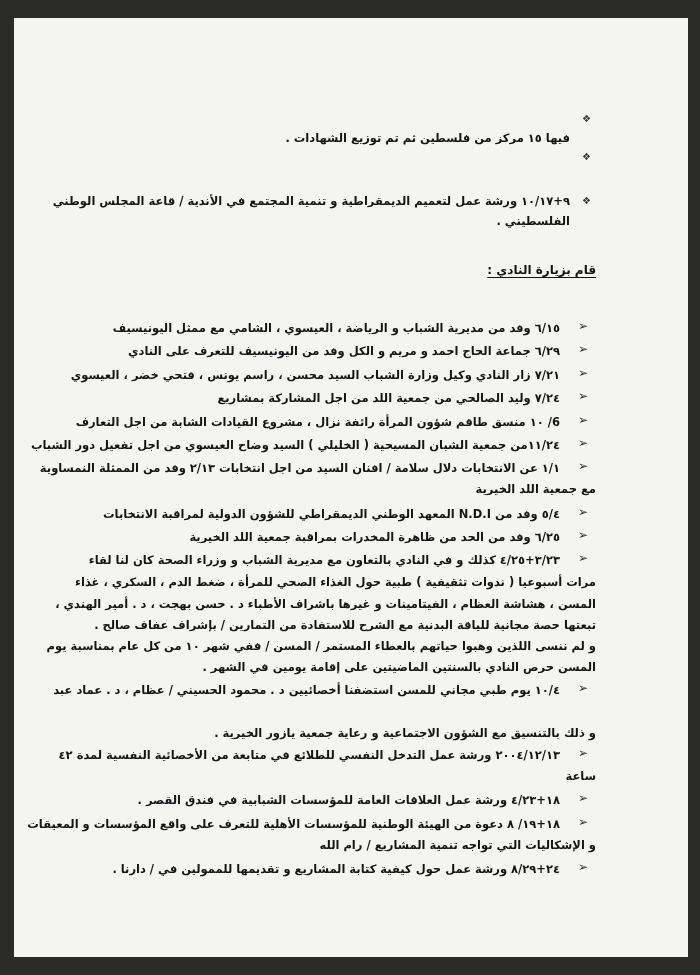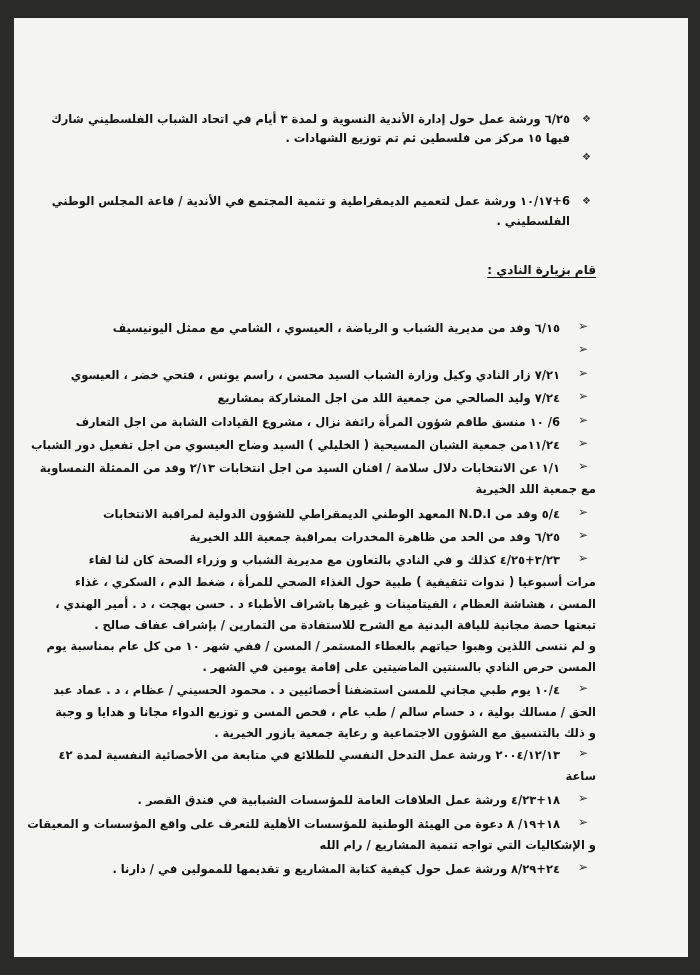--- a/index.html
+++ b/index.html
@@ -23,35 +23,35 @@
     text-underline-offset:3px;
   }
 </style>
 </head>
 <body>
 
 <div class="page">
   <div class="doc">
 
     <span class="bullet-d" style="right:97px;top:95px;">❖</span>
-    <div class="ln" style="right:118px;top:93px;">٦/٢٥ ورشة عمل حول إدارة الأندية النسوية و لمدة ٣ أيام في اتحاد الشباب الفلسطيني شارك</div>
     <div class="ln" style="right:118px;top:112px;">فيها ١٥ مركز من فلسطين ثم تم توزيع الشهادات .</div>
 
     <span class="bullet-d" style="right:97px;top:133px;">❖</span>
 
     <span class="bullet-d" style="right:97px;top:177px;">❖</span>
-    <div class="ln" style="right:118px;top:175px;">6+١٠/١٧ ورشة عمل لتعميم الديمقراطية و تنمية المجتمع في الأندية / قاعة المجلس الوطني</div>
+    <div class="ln" style="right:118px;top:175px;">٩+١٠/١٧ ورشة عمل لتعميم الديمقراطية و تنمية المجتمع في الأندية / قاعة المجلس الوطني</div>
     <div class="ln" style="right:118px;top:195px;">الفلسطيني .</div>
 
     <div class="heading">قام بزيارة النادي :</div>
 
     <span class="bullet-a" style="right:100px;top:301px;">➢</span>
     <div class="ln" style="right:128px;top:302px;">٦/١٥ وفد من مديرية الشباب و الرياضة ، العيسوي ، الشامي مع ممثل اليونيسيف</div>
 
     <span class="bullet-a" style="right:100px;top:324px;">➢</span>
+    <div class="ln" style="right:128px;top:325px;">٦/٢٩ جماعة الحاج احمد و مريم و الكل وفد من اليونيسيف للتعرف على النادي</div>
 
     <span class="bullet-a" style="right:100px;top:348px;">➢</span>
     <div class="ln" style="right:128px;top:349px;">٧/٢١ زار النادي وكيل وزارة الشباب السيد محسن ، راسم يونس ، فتحي خضر ، العيسوي</div>
 
     <span class="bullet-a" style="right:100px;top:371px;">➢</span>
     <div class="ln" style="right:128px;top:372px;">٧/٢٤ وليد الصالحي من جمعية اللد من اجل المشاركة بمشاريع</div>
 
     <span class="bullet-a" style="right:100px;top:395px;">➢</span>
     <div class="ln" style="right:128px;top:396px;">6/ ١٠ منسق طاقم شؤون المرأة رائفة نزال ، مشروع القيادات الشابة من اجل التعارف</div>
 
@@ -71,21 +71,20 @@
     <span class="bullet-a" style="right:100px;top:533px;">➢</span>
     <div class="ln" style="right:128px;top:534px;">٣/٢٣+٤/٢٥ كذلك و في النادي بالتعاون مع مديرية الشباب و وزراء الصحة كان لنا لقاء</div>
     <div class="ln" style="right:92px;top:556px;">مرات أسبوعيا ( ندوات تثقيفية ) طبية حول الغذاء الصحي للمرأة ، ضغط الدم ، السكري ، غذاء</div>
     <div class="ln" style="right:92px;top:578px;">المسن ، هشاشة العظام ، الفيتامينات و غيرها باشراف الأطباء د . حسن بهجت ، د . أمير الهندي ،</div>
     <div class="ln" style="right:92px;top:599px;">تبعتها حصة مجانية للياقة البدنية مع الشرح للاستفادة من التمارين / بإشراف عفاف صالح .</div>
     <div class="ln" style="right:92px;top:620px;">و لم ننسى اللذين وهبوا حياتهم بالعطاء المستمر / المسن / ففي شهر ١٠ من كل عام بمناسبة يوم</div>
     <div class="ln" style="right:92px;top:641px;">المسن حرص النادي بالسنتين الماضيتين على إقامة يومين في الشهر .</div>
 
     <span class="bullet-a" style="right:100px;top:663px;">➢</span>
     <div class="ln" style="right:128px;top:664px;">١٠/٤ يوم طبي مجاني للمسن استضفنا أخصائيين د . محمود الحسيني / عظام ، د . عماد عبد</div>
-    <div class="ln" style="right:92px;top:686px;">الحق / مسالك بولية ، د حسام سالم / طب عام ، فحص المسن و توزيع الدواء مجانا و هدايا و وجبة</div>
     <div class="ln" style="right:92px;top:707px;">و ذلك بالتنسيق مع الشؤون الاجتماعية و رعاية جمعية يازور الخيرية .</div>
 
     <span class="bullet-a" style="right:100px;top:728px;">➢</span>
     <div class="ln" style="right:128px;top:729px;">٢٠٠٤/١٢/١٣ ورشة عمل التدخل النفسي للطلائع في متابعة من الأخصائية النفسية لمدة ٤٢</div>
     <div class="ln" style="right:92px;top:750px;">ساعة</div>
 
     <span class="bullet-a" style="right:100px;top:773px;">➢</span>
     <div class="ln" style="right:128px;top:774px;">١٨+٤/٢٣ ورشة عمل العلاقات العامة للمؤسسات الشبابية في فندق القصر .</div>
 
     <span class="bullet-a" style="right:100px;top:797px;">➢</span>

